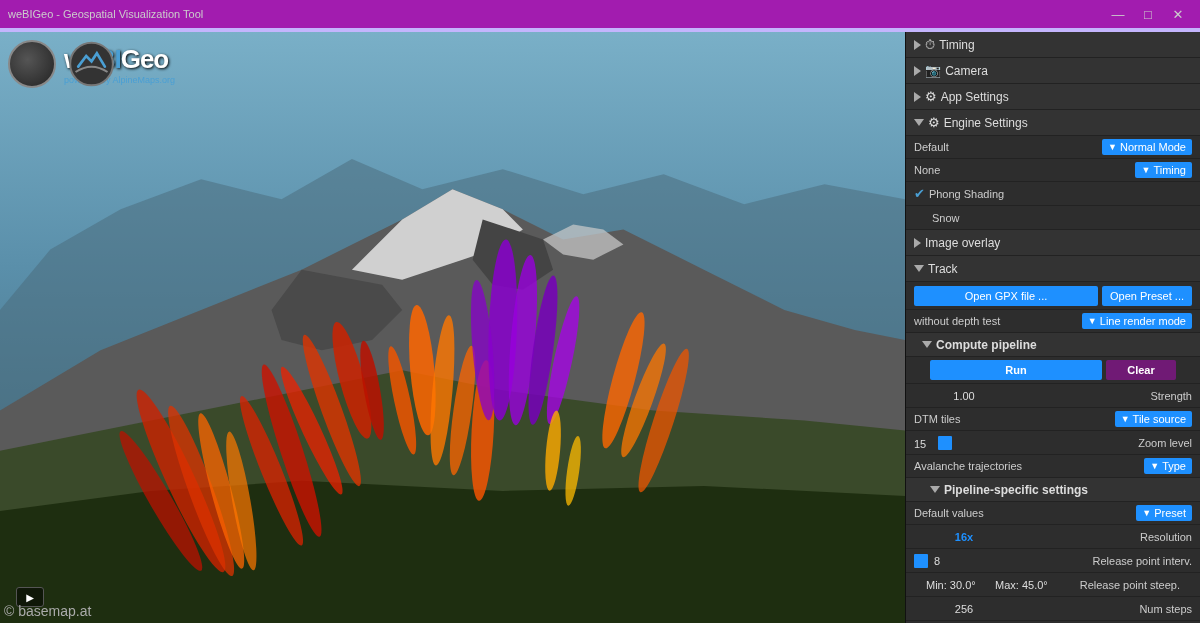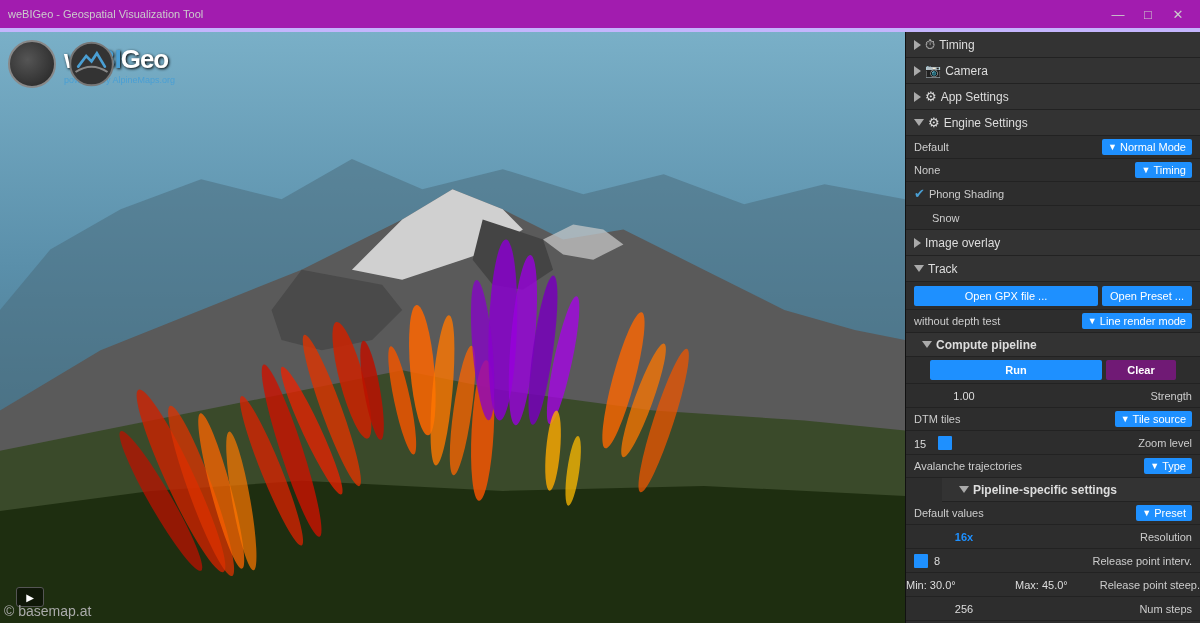--- a/index.html
+++ b/index.html
@@ -283,21 +283,21 @@
     }
     .panel-two-col .spacer { flex: 1; }
     .panel-two-col .right-label {
       color: #ccc;
       font-size: 11px;
     }
 
     .range-row {
       display: flex;
       align-items: center;
-      padding: 3px 0;
+      padding: 3px 20px;
       border-bottom: 1px solid #222;
       min-height: 24px;
       gap: 8px;
     }
     .range-min { font-size: 11px; color: #ddd; }
     .range-max { font-size: 11px; color: #ddd; margin-left: auto; }
     .range-label { font-size: 11px; color: #ccc; margin-left: 24px; }
 
     
     .gpx-row {
@@ -334,22 +334,21 @@
     .run-clear-row {
       display: flex;
       align-items: center;
       padding: 3px 24px;
       border-bottom: 1px solid #222;
       gap: 4px;
     }
 
     
     .pipeline-sub {
-      padding-left: 17px;
-      margin-left: 36px;
+      padding-left: 24px;
     }
   </style>
 </head>
 <body>
 
 <div id="titlebar">
   <span class="title">weBIGeo - Geospatial Visualization Tool</span>
   <div class="win-controls">
     <button class="win-btn">—</button>
     <button class="win-btn">□</button>

